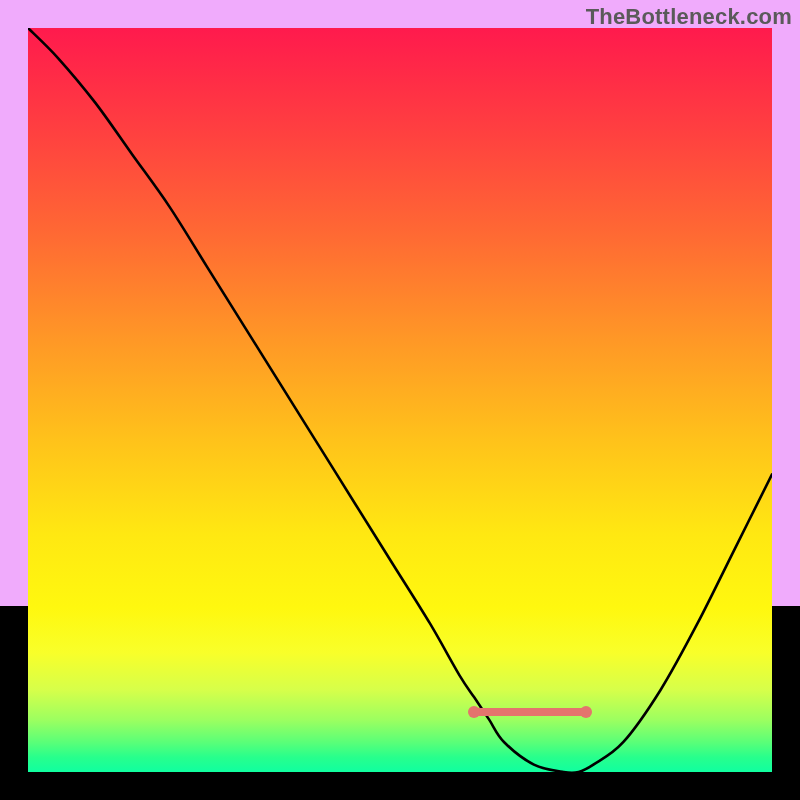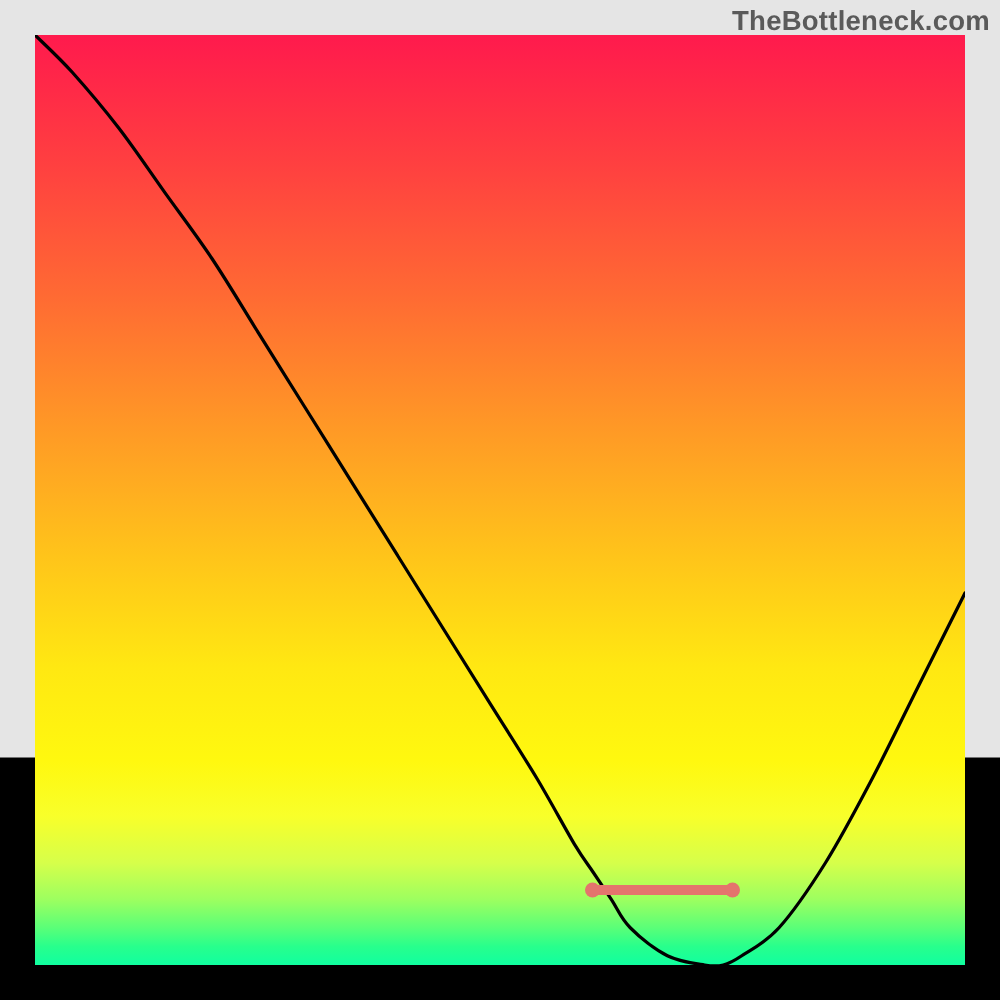--- a/index.html
+++ b/index.html
@@ -1,17 +1,17 @@
 <!DOCTYPE html>
 <html><head>
 <meta charset="utf-8">
 <style>
   * { margin: 0; padding: 0; box-sizing: border-box; }
   html, body { width: 800px; height: 800px; overflow: hidden; background: #000; }
-  .frame { position: relative; width: 800px; height: 606px; background: #e5e5e5; }
+  .frame { position: relative; width: 800px; height: 606px; background: #f0abfc; }
   .plot-area {
     position: absolute;
     left: 28px;
     top: 28px;
     width: 744px;
     height: 744px;
     background: linear-gradient(to bottom,
       #ff1a4d 0%,
       #ff2a47 6%,
       #ff4040 14%,

